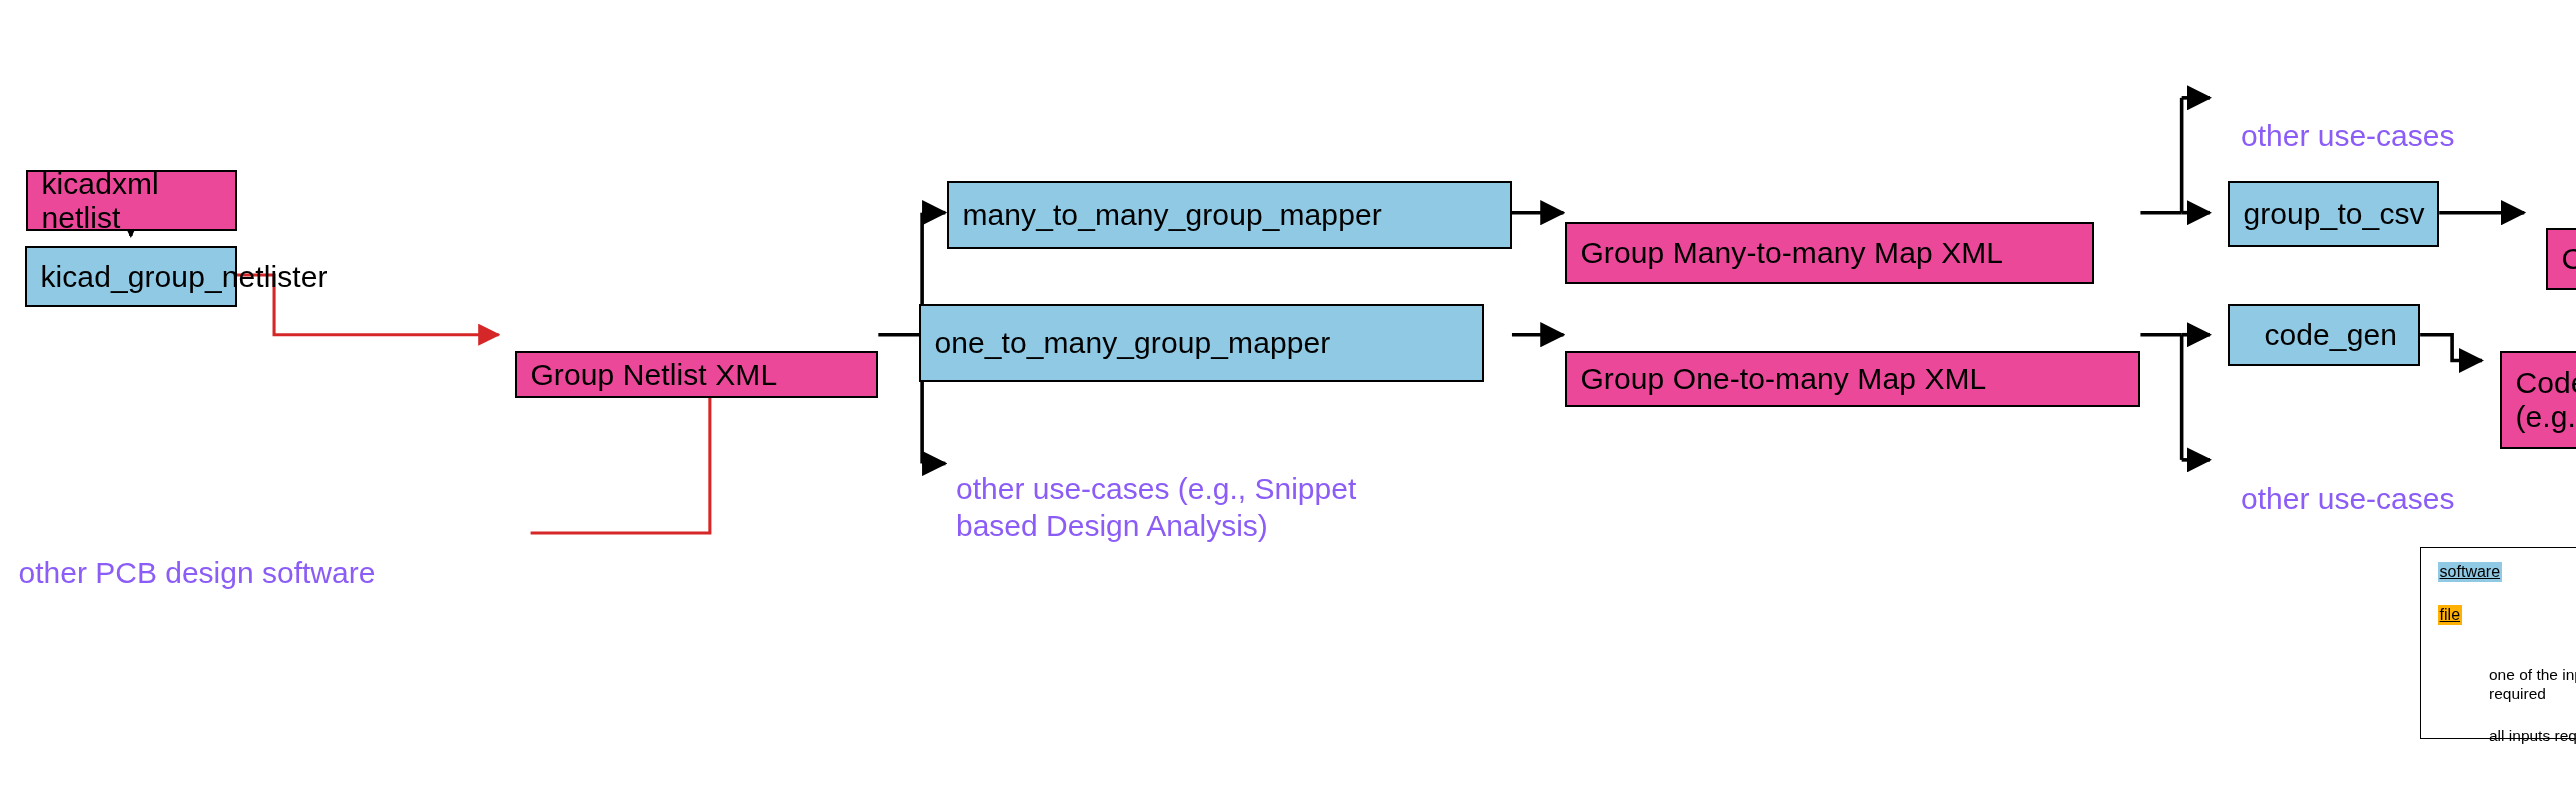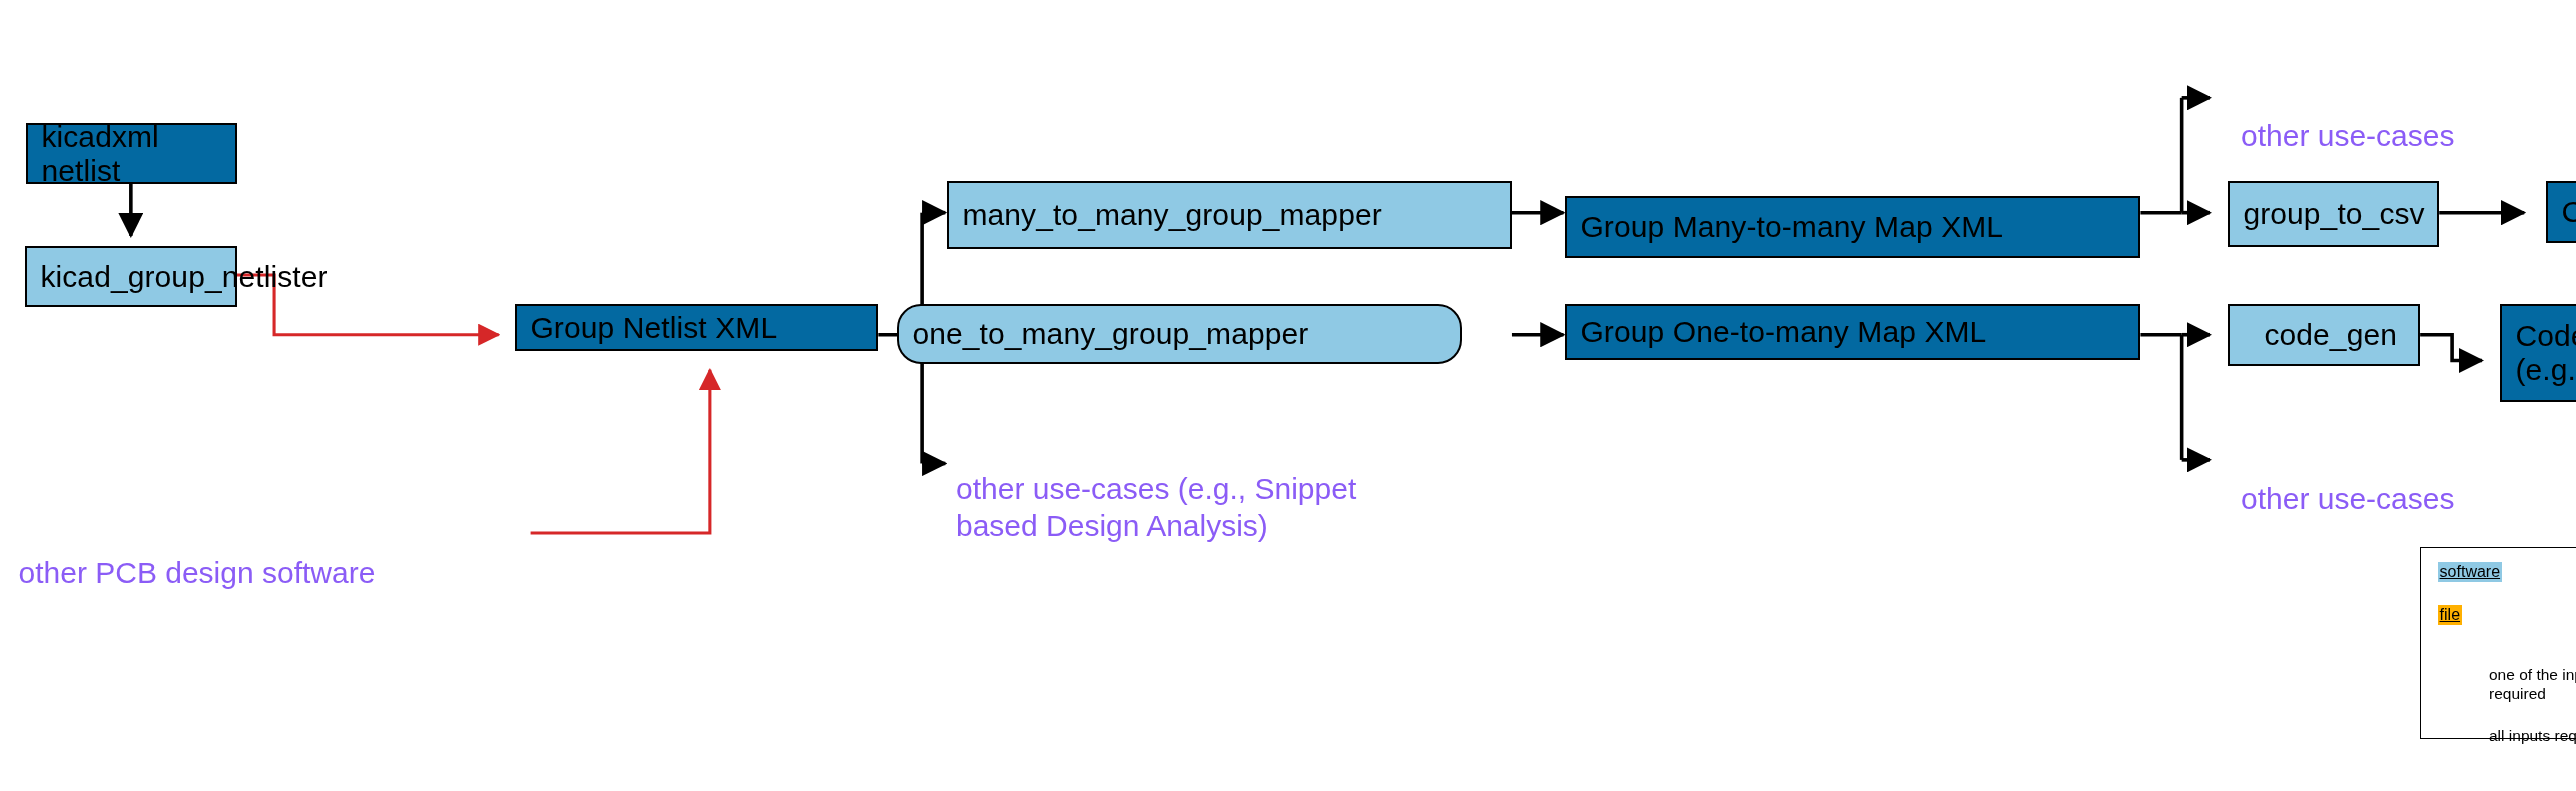--- a/index.html
+++ b/index.html
@@ -32,21 +32,21 @@
     border: 2.6px solid #000000;
     display: flex;
     align-items: center;
     padding-left: 13.4px;
     font-size: 30px;
     line-height: 1.12;
     color: #000000;
     white-space: pre-line;
     letter-spacing: 0.1px;
   }
-  .node.file { background: #0369a1; }
+  .node.file { background: #ec4899; margin-top: 47px; }
   .node.software { background: #8FC9E4; }
   .label {
     position: absolute;
     font-size: 30px;
     line-height: 1.24;
     color: #8b5cf6;
     white-space: pre-line;
   }
   
   #legend-box {
@@ -144,25 +144,25 @@
   </div>
 
   <div class="node file" style="left:515px; top:304px; width:363px; height:47px;">
     <span>Group Netlist XML</span>
   </div>
 
   <div class="node software" style="left:947px; top:181px; width:565px; height:68px;">
     <span>many_to_many_group_mapper</span>
   </div>
 
-  <div class="node software" style="left:897px; top:304px; width:565px; height:60px;border-radius:24px;">
+  <div class="node software" style="left:919px; top:304px; width:565px; height:78px;">
     <span>one_to_many_group_mapper</span>
   </div>
 
-  <div class="node file" style="left:1565px; top:196px; width:575px; height:62px;">
+  <div class="node file" style="left:1565px; top:175px; width:529px; height:62px;">
     <span>Group Many-to-many Map XML</span>
   </div>
 
   <div class="node file" style="left:1565px; top:304px; width:575px; height:56px;">
     <span>Group One-to-many Map XML</span>
   </div>
 
   <div class="node software" style="left:2228px; top:181px; width:211px; height:66px;">
     <span>group_to_csv</span>
   </div>

